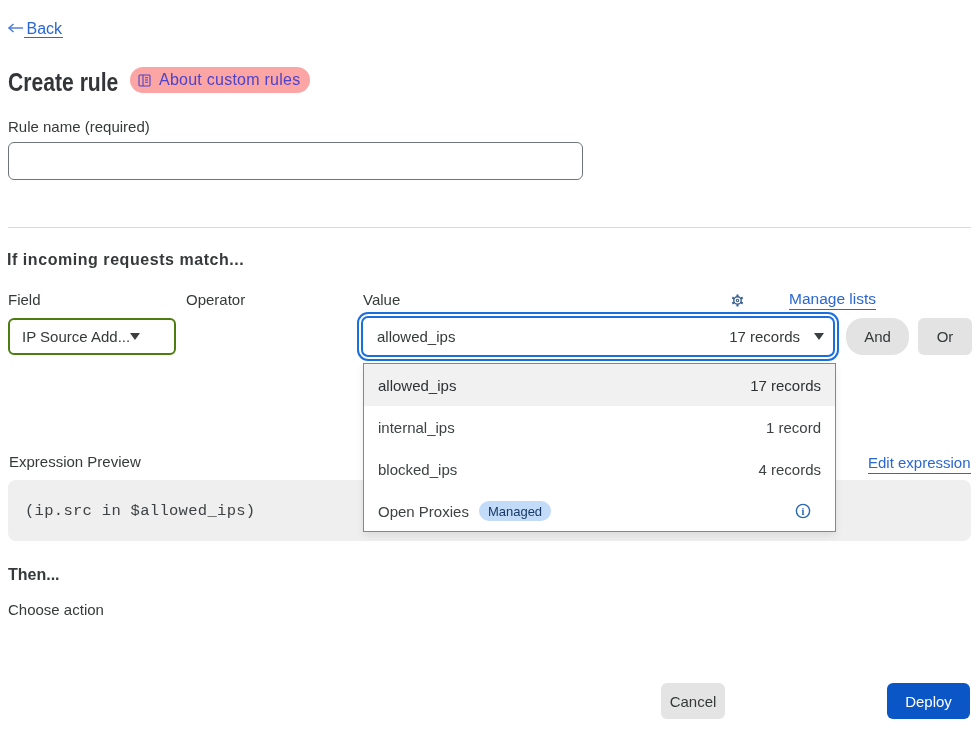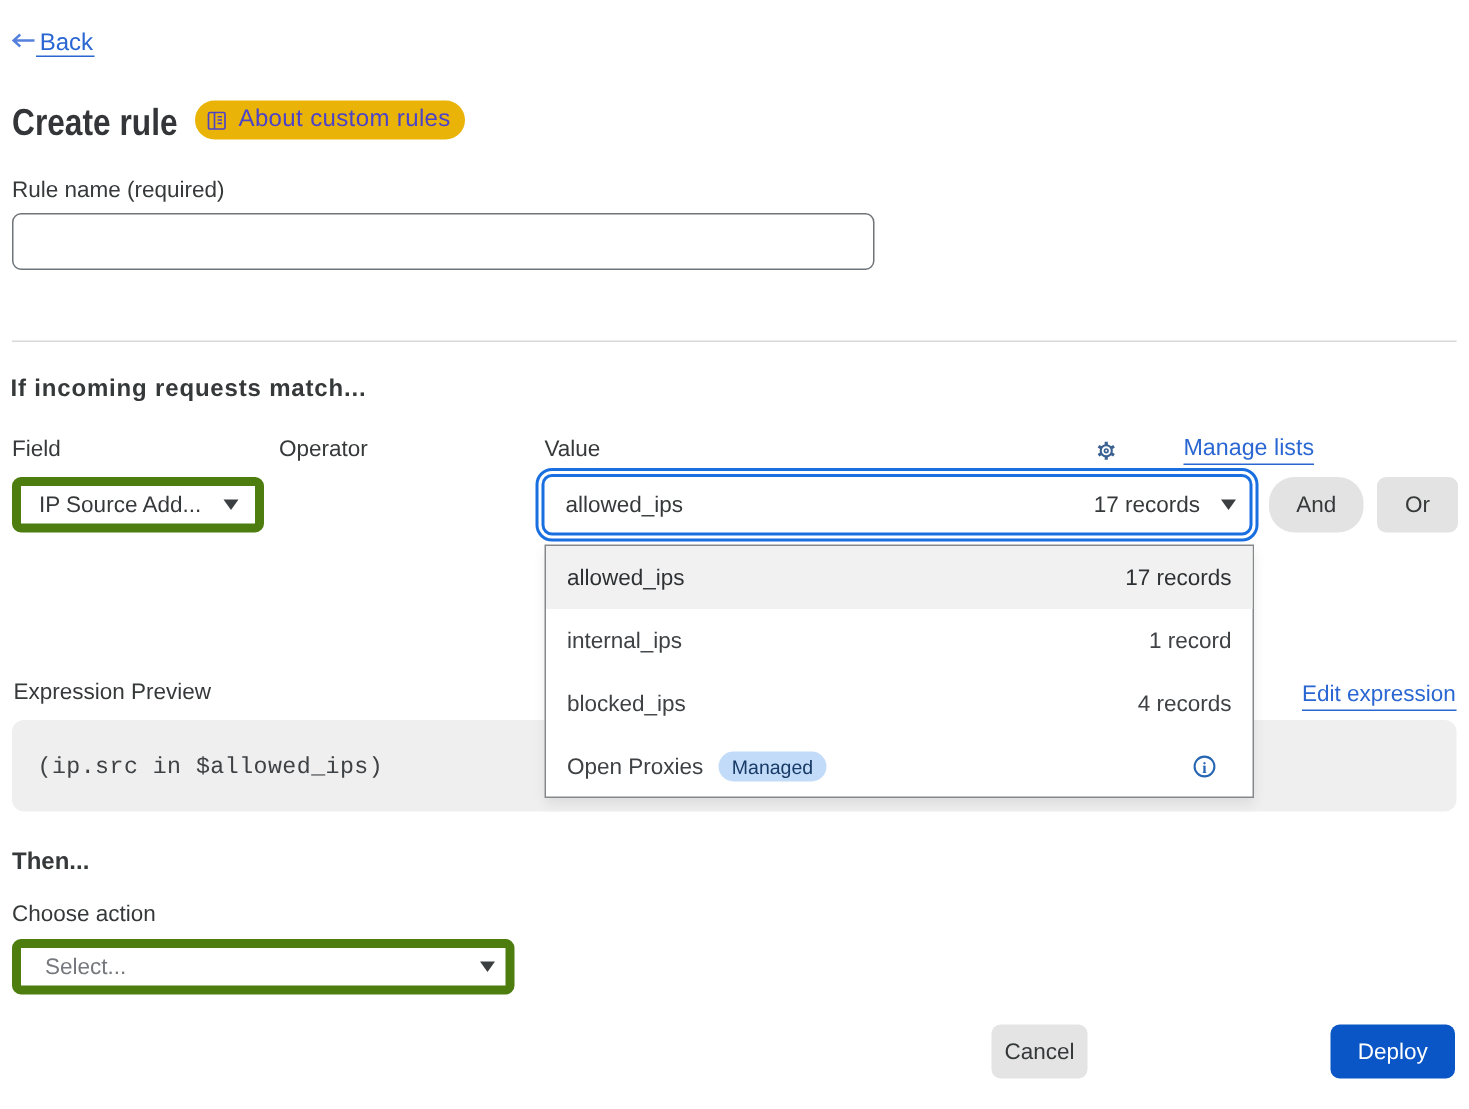--- a/index.html
+++ b/index.html
@@ -8,42 +8,42 @@
   .abs { position:absolute; }
   .lbl { font-size:15px; color:#36393a; }
 
   
   #back { left:8px; top:20px; font-size:16px; color:#2a67d2; }
   #back svg { vertical-align:1.5px; }
   #back .bk { border-bottom:1.5px solid #2a67d2; padding:0 1px 0 2.5px; }
 
   
   #h1 { left:8px; top:68px; font-size:25px; font-weight:700; color:#333538; transform:scaleX(0.845); transform-origin:0 0; white-space:nowrap; }
-  #badge { left:130px; top:67px; height:26px; background:#eab308; border-radius:13px;
+  #badge { left:130px; top:67px; height:26px; background:#fca5a5; border-radius:13px;
            display:flex; align-items:center; padding:0 10px 0 8px; color:#4c43c8; font-size:16px; letter-spacing:0.25px; }
   #badge svg { margin-right:8px; }
 
   
   #lab-rulename { left:8px; top:118px; }
   #input-rulename { left:8px; top:142px; width:575px; height:38px; border:1px solid #6e757a; border-radius:6px; background:#fff; }
   #helper { left:8px; top:187px; font-size:15px; color:#4c4e52; }
 
   
   #h2a { left:7px; top:251px; font-size:16px; font-weight:700; color:#36393a; letter-spacing:0.55px; }
 
   
   #lab-field { left:8px; top:291px; }
   #lab-operator { left:186px; top:291px; }
   #lab-value { left:363px; top:291px; }
   #managelists { left:731px; top:290px; display:flex; align-items:center; font-size:15.5px;gap:40px; }
   #managelists a { color:#2a67d2; text-decoration:none; border-bottom:1.5px solid #2a67d2; padding-bottom:1px; margin-left:5px; }
 
   
-  .selbox { height:37px; border:6px solid #4d7c0f; border-radius:6px; background:#fff;
-            display:flex; align-items:center; justify-content:space-between; font-size:15px; color:#36393a; }
+  .selbox { height:37px; border:2px solid #4d7c0f; border-radius:6px; background:#fff;
+            display:flex; align-items:center; font-size:15px; color:#36393a; }
   #sel-field { left:8px; top:318px; width:168px; padding:0 11px 0 12px; }
   #sel-operator { left:186px; top:318px; width:164px; padding:0 11px 0 11px; }
   #combo { left:361px; top:316px; width:474px; height:41px; background:#fff;
            border:2px solid #1a6fe0; outline:2px solid #1a6fe0; outline-offset:2.5px; border-radius:7px;
            display:flex; align-items:center; font-size:15px; color:#36393a; }
   #combo .nm { margin-left:14px; flex:1; }
   #combo .rc { margin-right:14px; }
   .btn-gray { background:#e3e3e3; border-radius:6px; font-size:15px; color:#36393a;
               display:flex; align-items:center; justify-content:center; }
   #btn-and { left:846px; top:318px; width:63px; height:37px;border-radius:17px; }
@@ -149,21 +149,17 @@
   </div>
 
   <div id="lab-expr" class="abs lbl">Expression Preview</div>
   <div id="editexpr" class="abs">Edit expression</div>
   <div id="codeblk" class="abs">
       <code>(ip.src in $allowed_ips)</code>
     </div>
 
   <div id="h2b" class="abs">Then...</div>
   <div id="lab-action" class="abs lbl">Choose action</div>
-  <div id="sel-action" class="abs selbox">
-      <span>Select...</span>
-      <span class="caret"></span>
-    </div>
 
   <div id="btn-cancel" class="abs btn-gray">Cancel</div>
   <div id="btn-deploy" class="abs btn-blue">Deploy</div>
 
 </div>
 
 </body></html>

